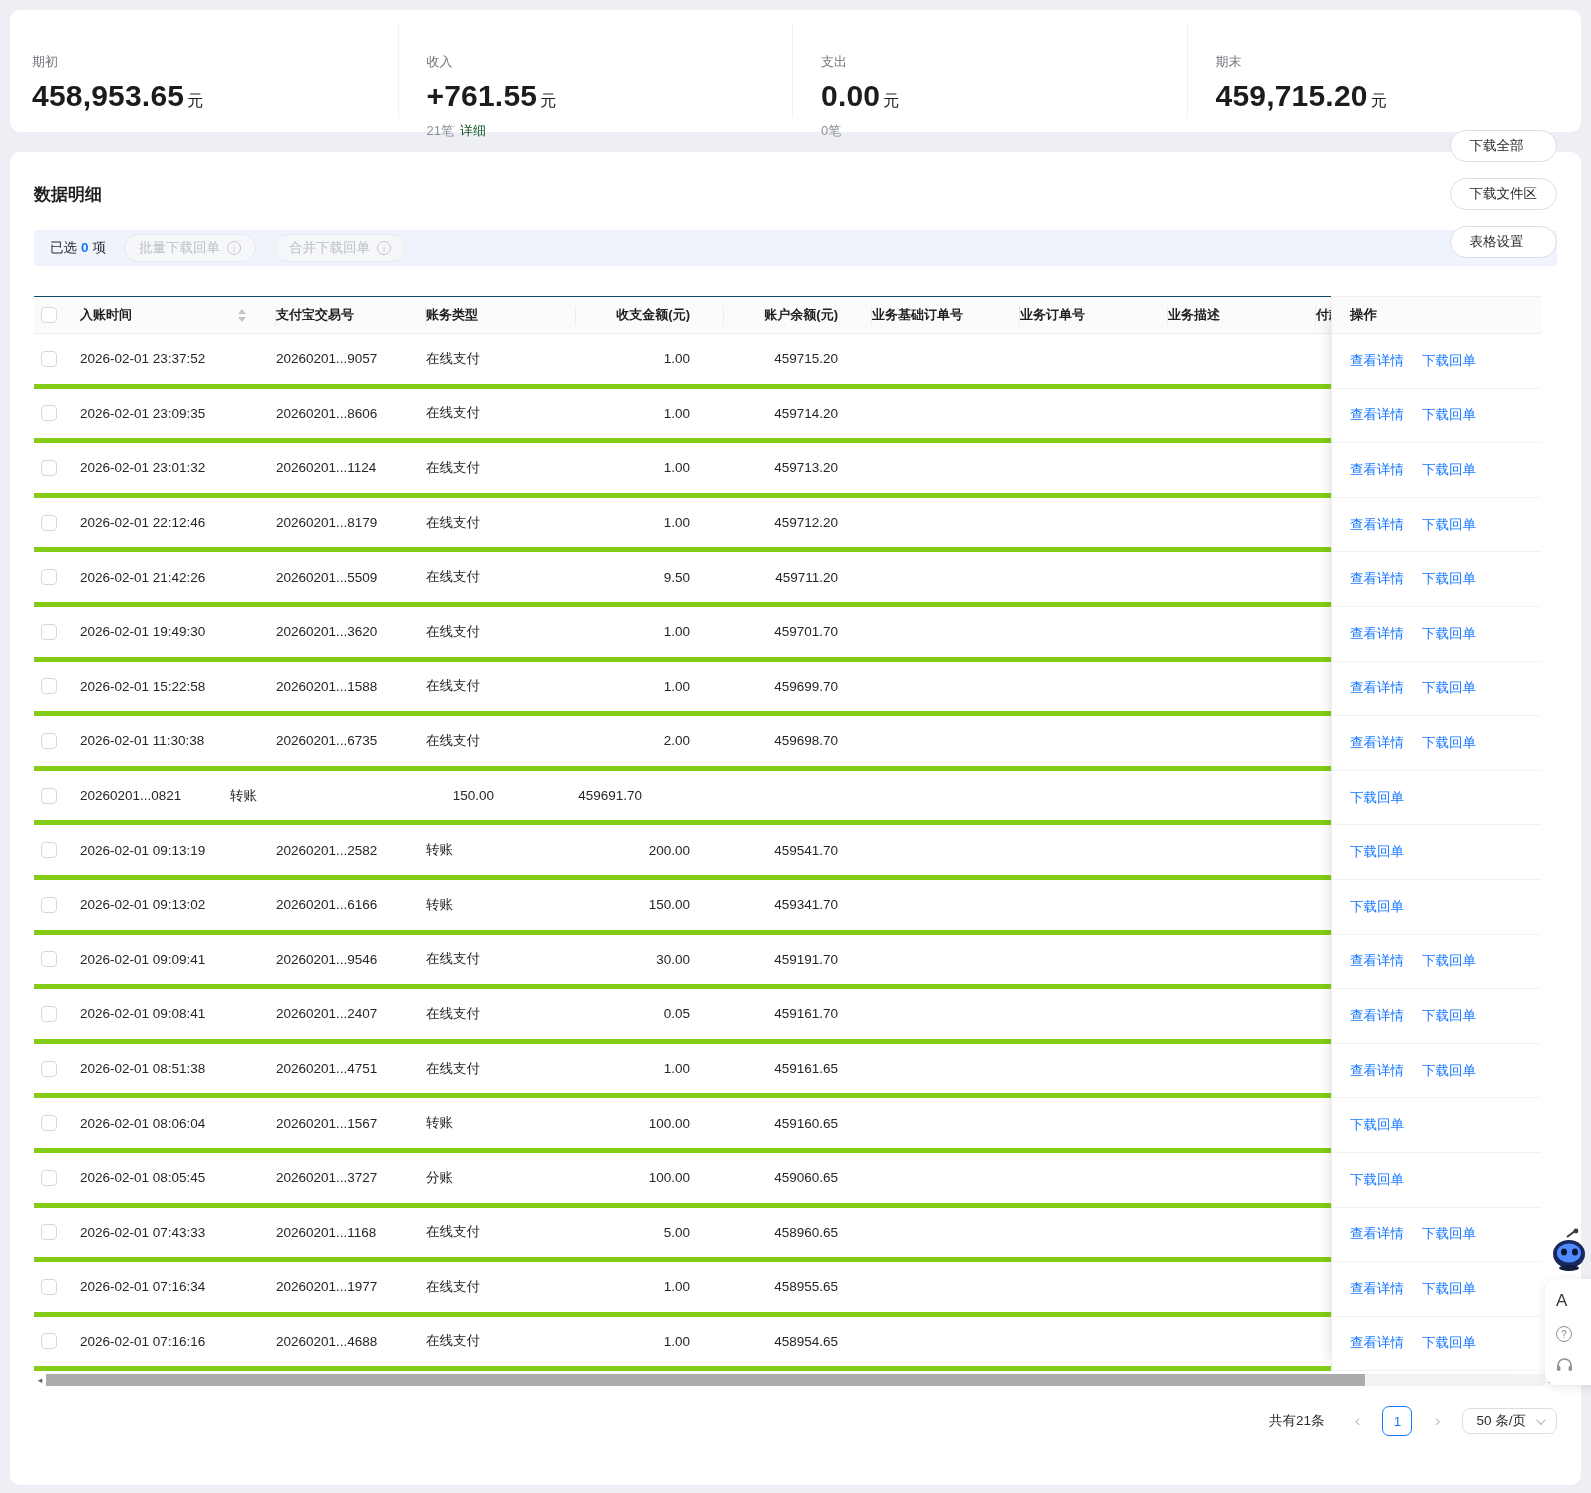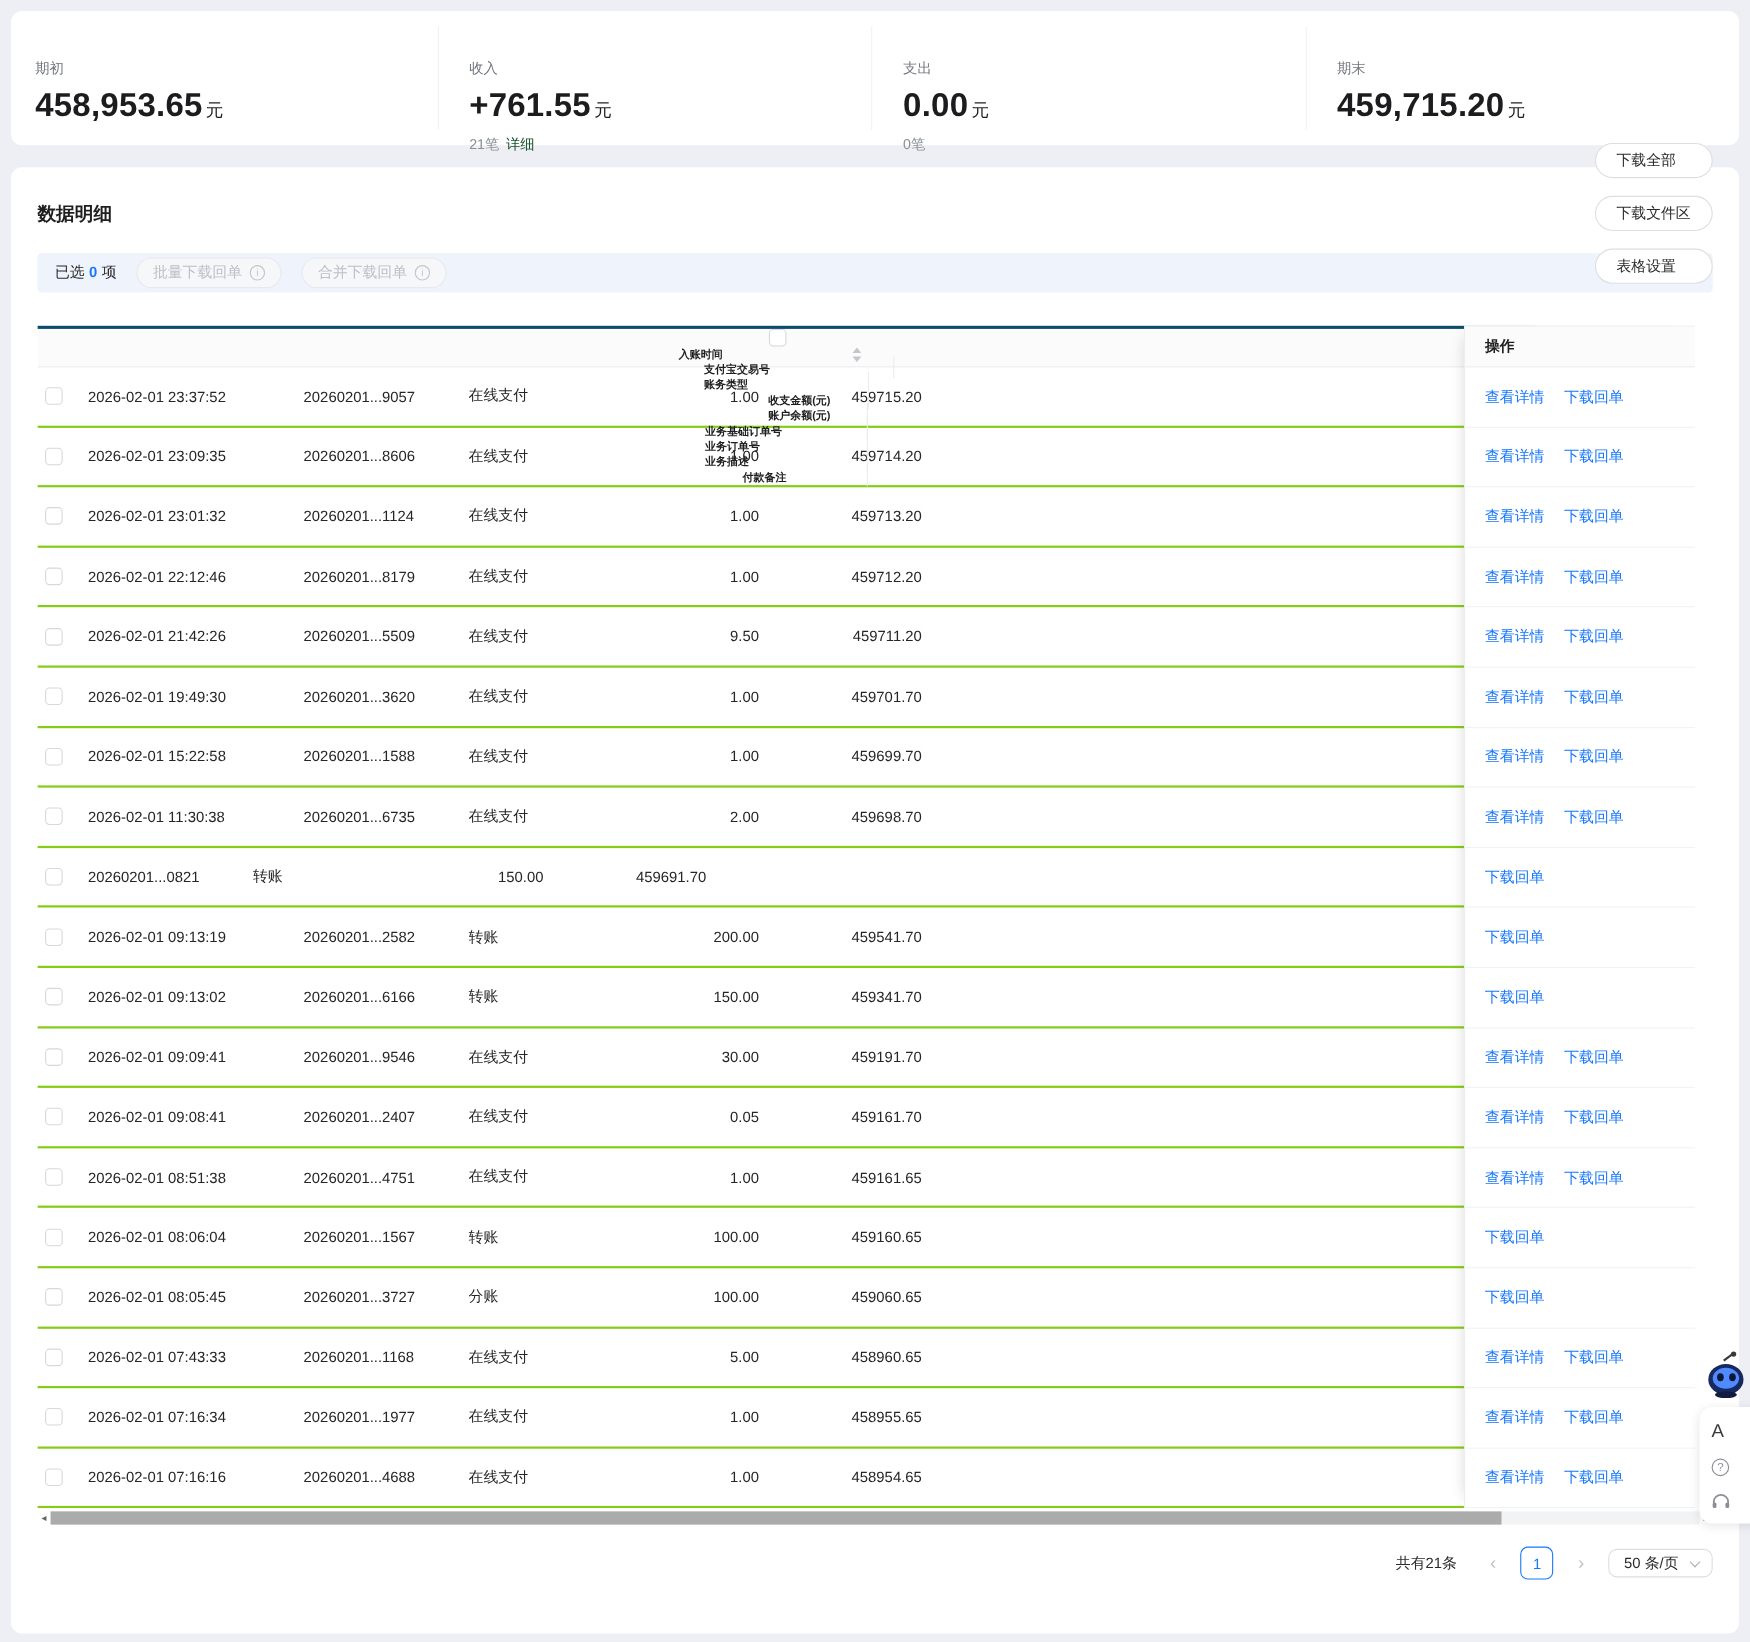--- a/index.html
+++ b/index.html
@@ -57,28 +57,28 @@
     display:inline-flex; align-items:center; justify-content:center;
     font-size:9.5px; color:#c3c7cd; font-style:normal;
   }
 
   
   .table-wrap { margin-top:30px; position:relative; }
   .scroll-clip { overflow:hidden; width:100%; }
   .table-inner { width:1362px; }
   .thead {
     display:flex; align-items:center; height:38px;
-    background:#fbfbfc; border-top:3px solid #0c4a6e; border-bottom:1px solid #ededed;
-    font-weight:700; font-size:10px; color:#1f1f1f;flex-direction:column;
+    background:#fbfbfc; border-top:1px solid #0c4a6e; border-bottom:1px solid #ededed;
+    font-weight:700; font-size:13px; color:#1f1f1f;
   }
   .hcell { position:relative; display:flex; align-items:center; height:100%; }
   .hcell.sep::after {
     content:""; position:absolute; right:0; top:9px; width:1px; height:20px; background:#ececec;
   }
-  .trow { display:flex; align-items:center; height:54.6px; border-bottom:2px solid #84cc16; }
+  .trow { display:flex; align-items:center; height:54.6px; border-bottom:5px solid #84cc16; }
   .cell { display:flex; align-items:center; height:100%; overflow:hidden; white-space:nowrap; }
   .c-check  { width:46px; }
   .c-time   { width:196px; }
   .c-txn    { width:150px; }
   .c-type   { width:150px; }
   .c-amount { width:148px; justify-content:flex-end; padding-right:34px; }
   .c-balance{ width:148px; justify-content:flex-end; padding-right:34px; }
   .c-base-order { width:148px; }
   .c-order  { width:148px; }
   .c-desc   { width:148px; }

